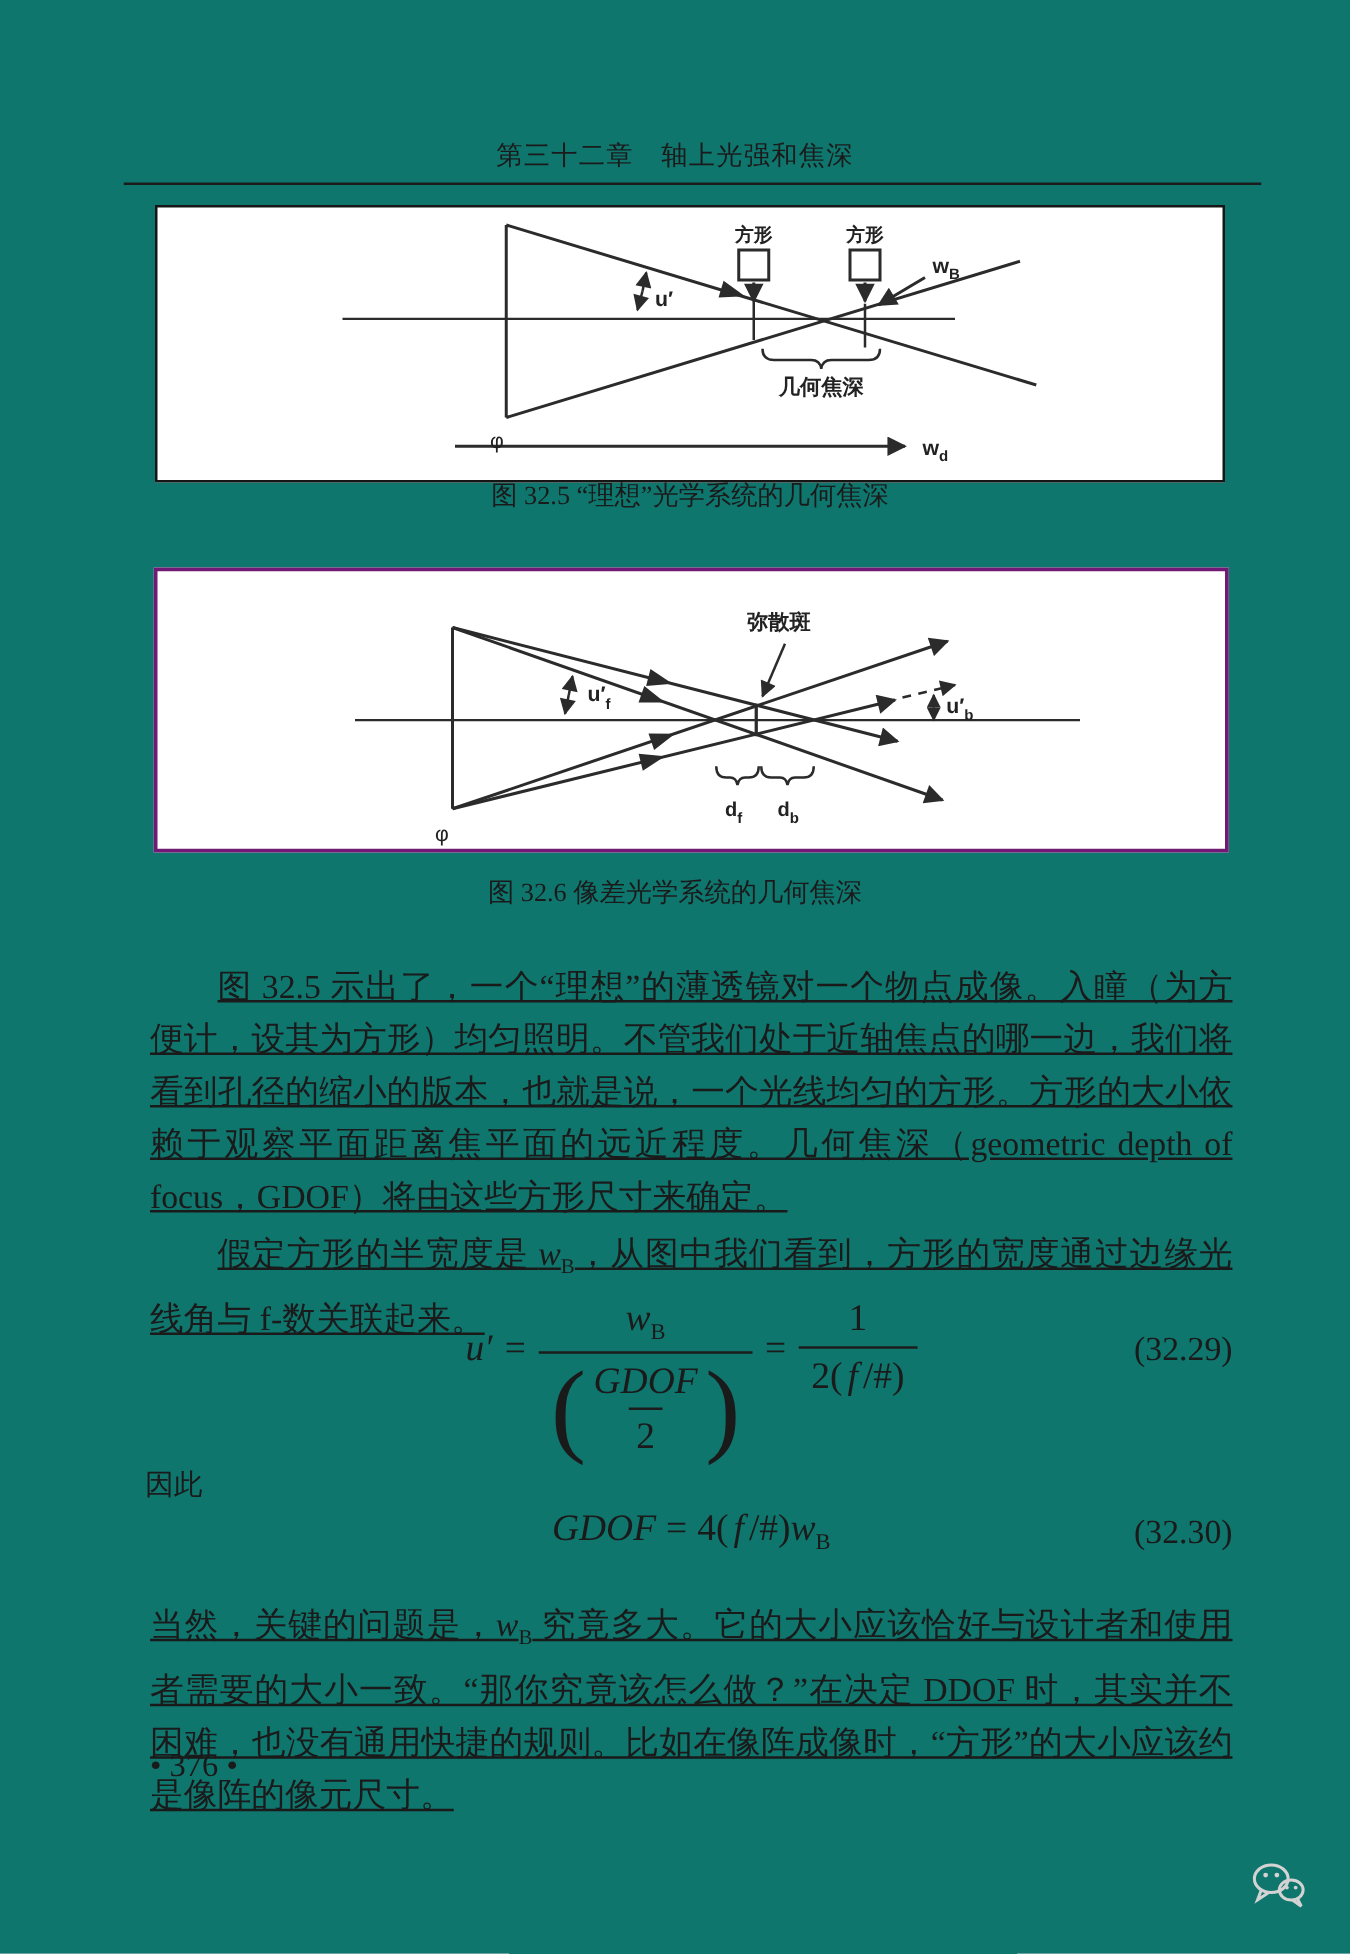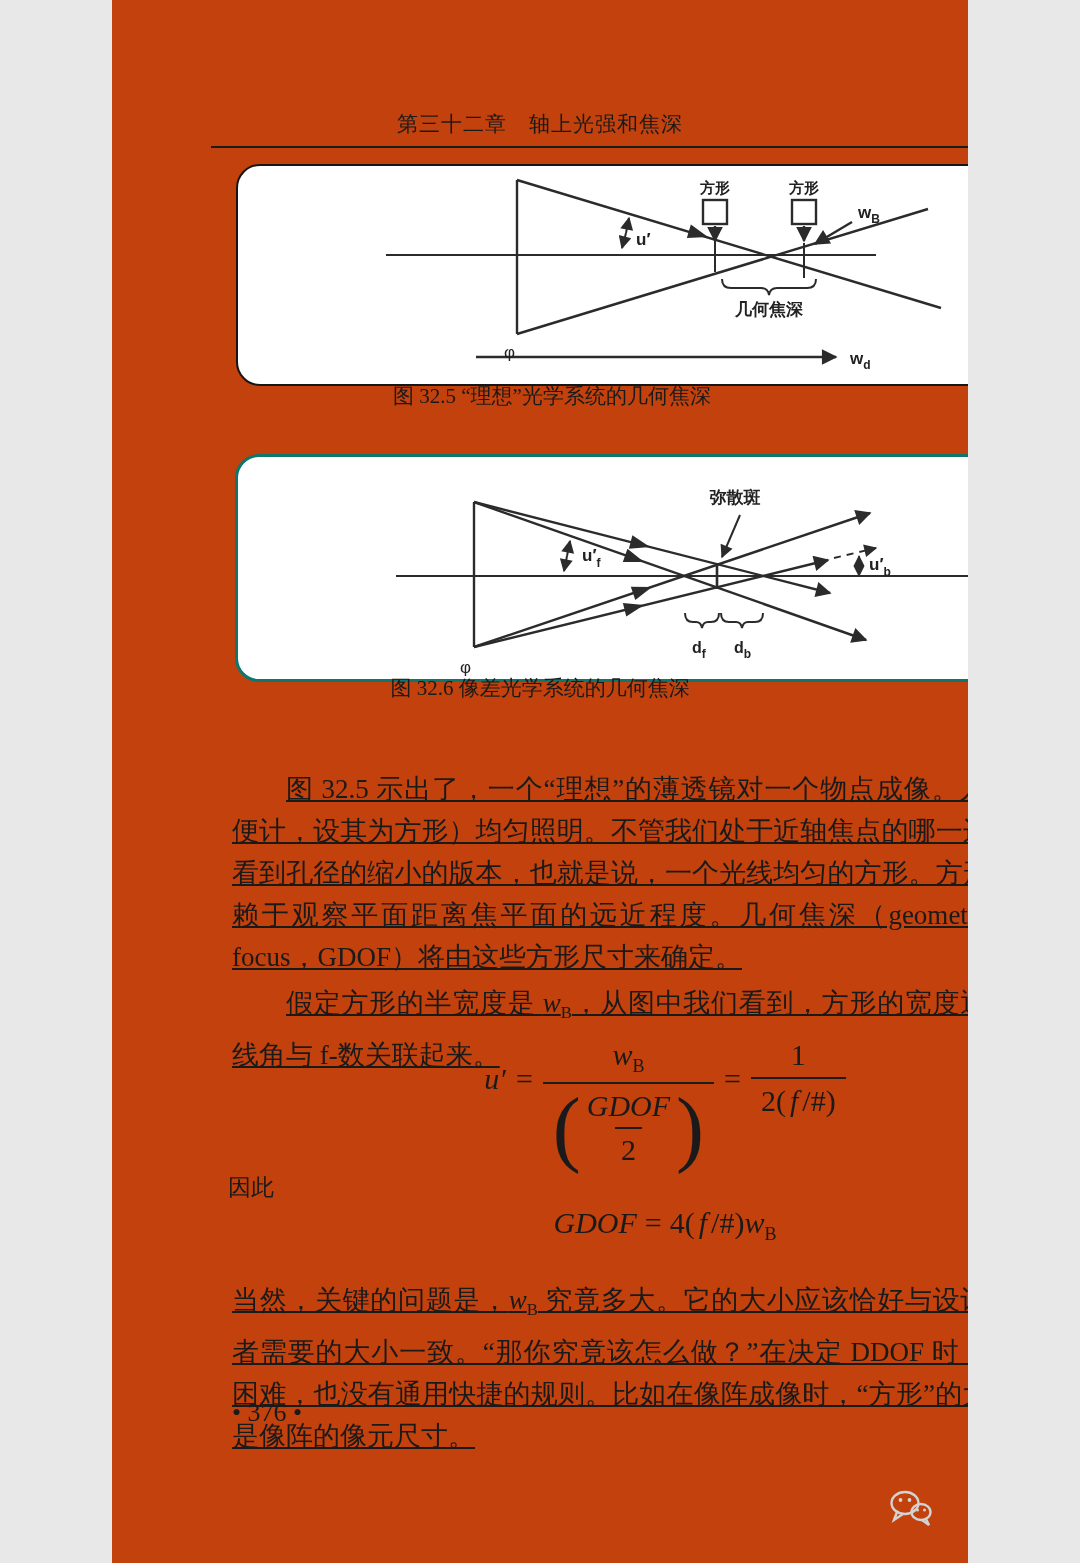--- a/index.html
+++ b/index.html
@@ -1,29 +1,29 @@
 <!DOCTYPE html>
 <html><head>
 <meta charset="utf-8">
 <style>
   html,body{margin:0;padding:0;background:#e8e8e8;}
-  .page{position:relative;width:856px;height:1563px;background:#c2410c;margin:0 auto;
+  .page{position:relative;width:1080px;height:1563px;background:#0f766e;margin:0 auto;
         font-family:"Liberation Serif","DejaVu Serif",serif;color:#1a1a1a;overflow:hidden;}
 
   .chapter-header{position:absolute;top:110px;left:0;width:100%;text-align:center;
         font-size:21px;letter-spacing:1px;}
   .header-rule{position:absolute;top:146px;left:99px;width:910px;border-top:2.5px solid #1b1b1b;}
 
-  .figure-box{position:absolute;background:#fff;border-radius:24px;}
+  .figure-box{position:absolute;background:#fff;}
   .figure-box.f1{top:164px;left:124px;width:852px;height:218px;border:2px solid #161616;}
-  .figure-box.f2{top:454px;left:123px;width:854px;height:222px;border:3px solid #0f766e;}
+  .figure-box.f2{top:454px;left:123px;width:854px;height:222px;border:3px solid #701a75;}
   .figure-box svg{display:block;width:100%;height:100%;}
   .fig-caption{position:absolute;left:0;width:100%;text-align:center;font-size:21px;}
   .fig-caption.c1{top:382px;margin-left:12px;}
-  .fig-caption.c2{top:674px;}
+  .fig-caption.c2{top:700px;}
 
   .body-par{position:absolute;left:120px;width:866px;font-size:27px;line-height:42px;
         text-align:justify;text-justify:inter-ideograph;text-decoration:underline;}
   .body-par.indent{text-indent:54px;}
   #p1{top:741px;} #p2{top:955px;} #p3{top:1252px;}
   .imath i{font-family:"Liberation Serif",serif;}
   .imath sub{font-size:0.62em;}
 
   .equation{position:absolute;left:120px;width:866px;}
   #eq29{top:1038px;height:132px;}

